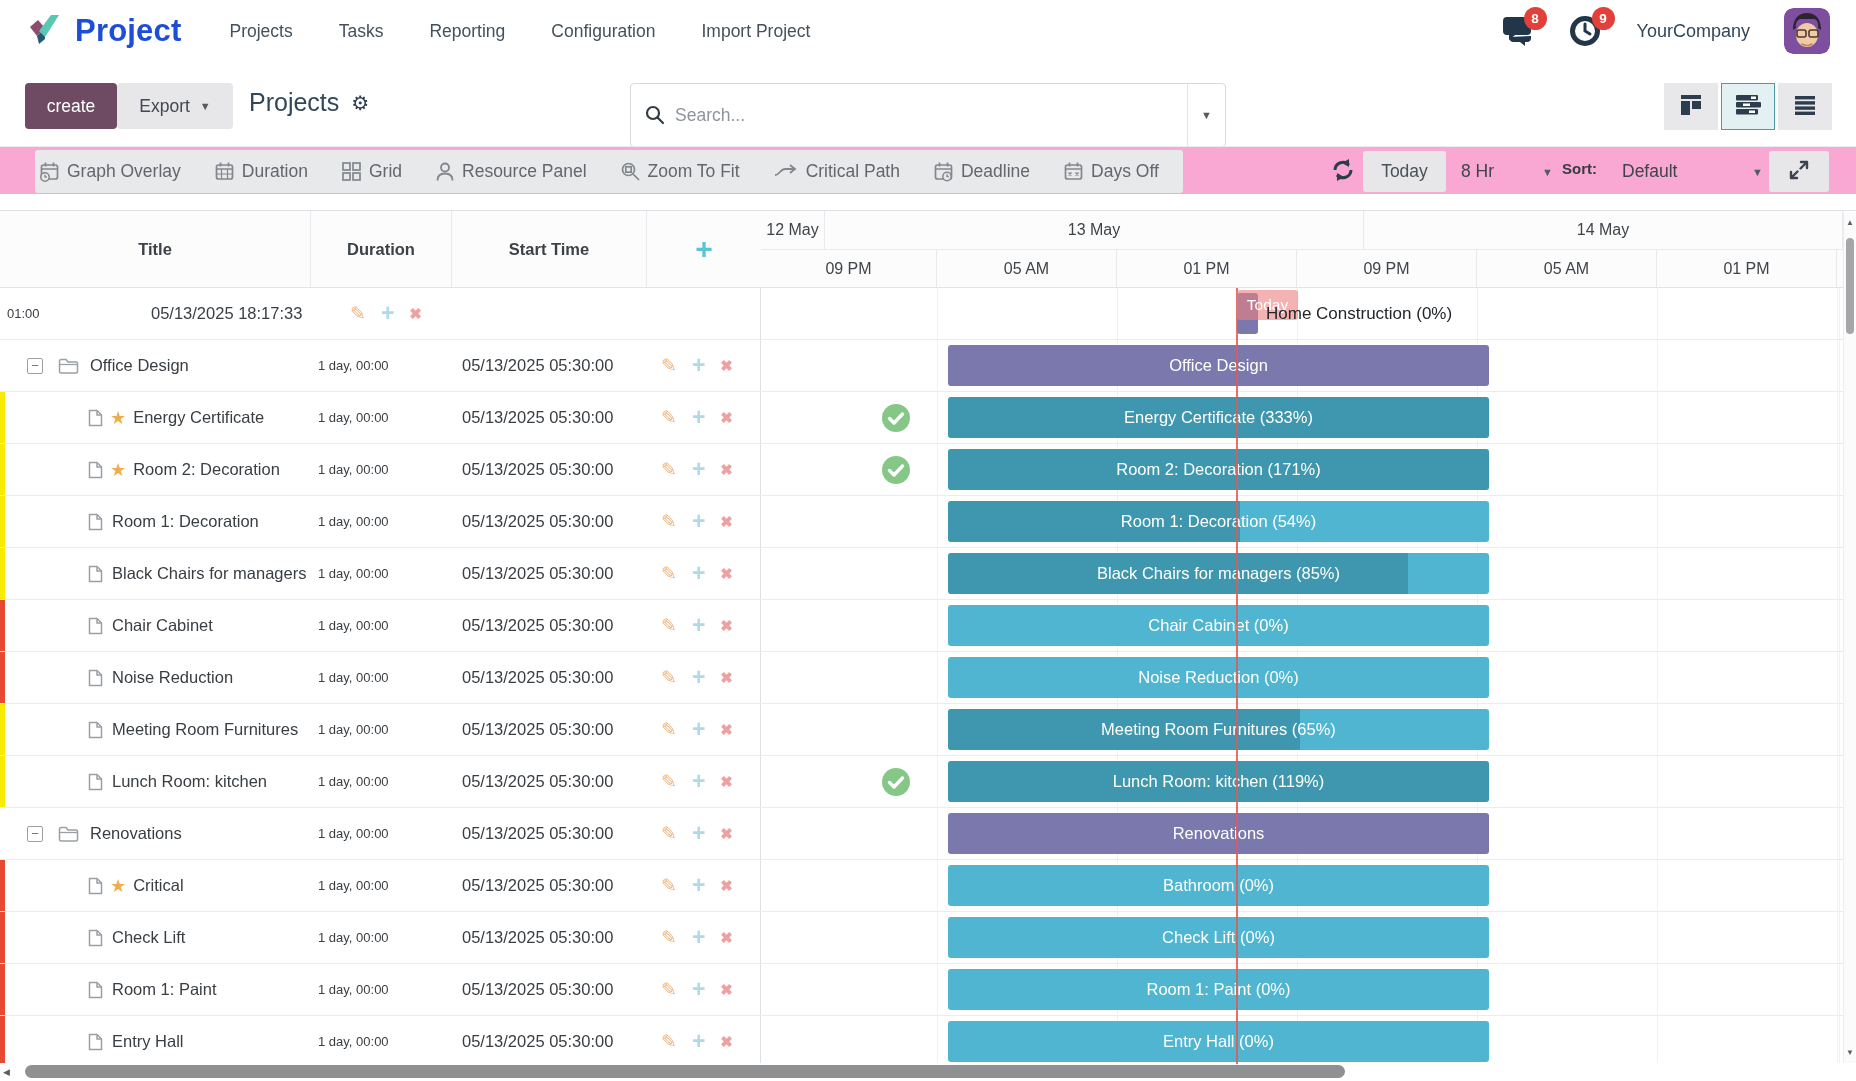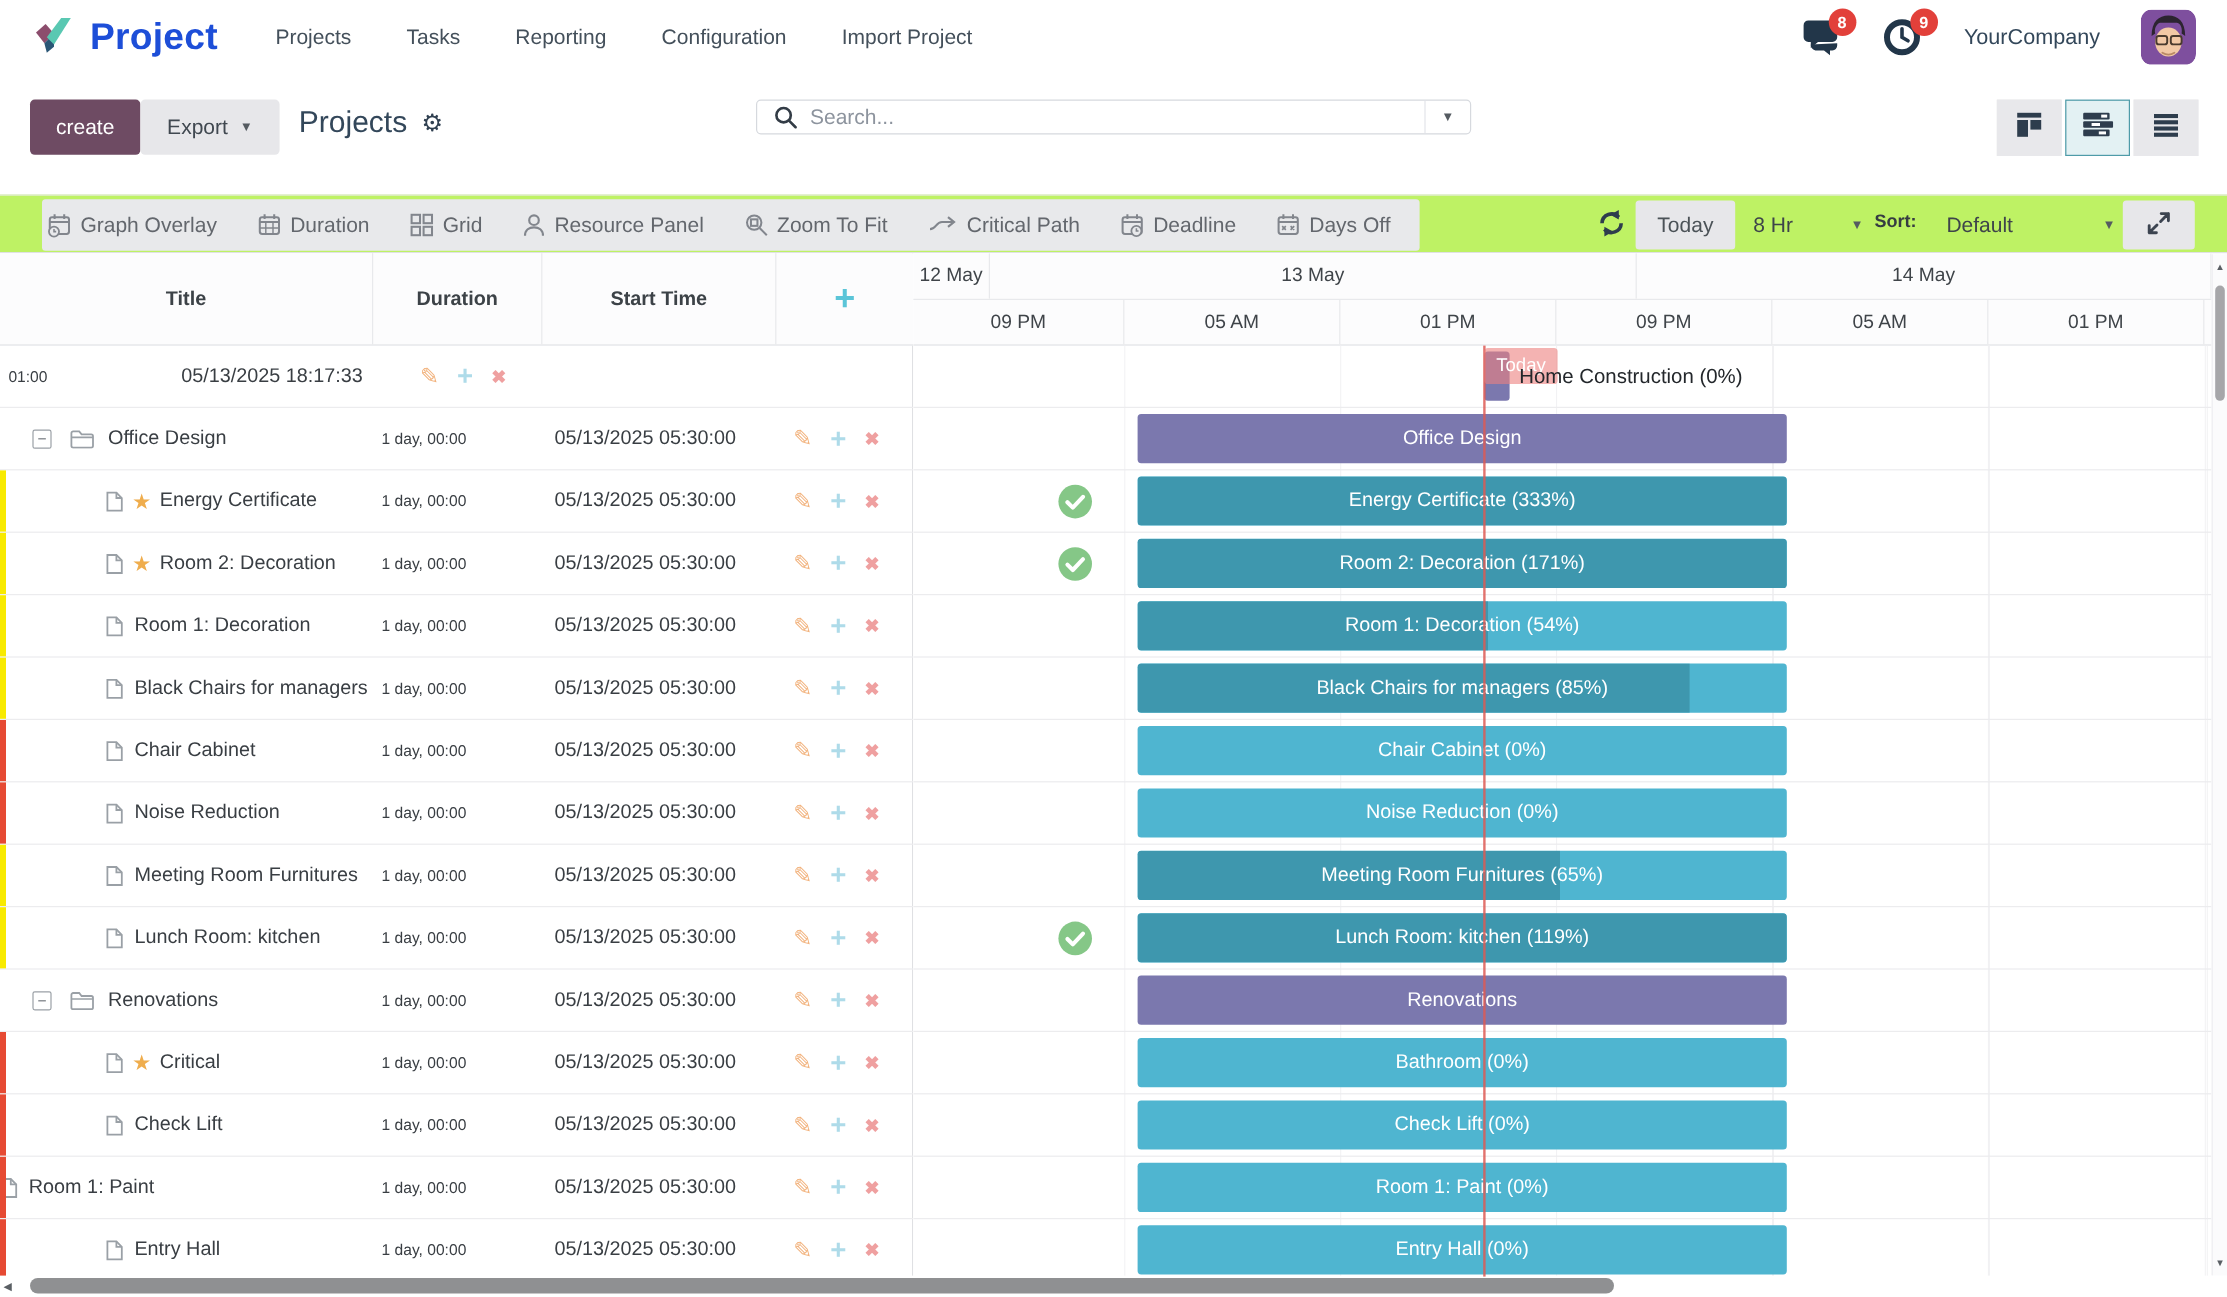--- a/index.html
+++ b/index.html
@@ -19,32 +19,32 @@
   .avatar { width:46px; height:46px; border-radius:9px; overflow:hidden; cursor:pointer; }
 
   
   .controlbar { position:absolute; top:62px; left:0; width:1856px; height:100px; background:#fff; }
   .btn-create { position:absolute; left:25px; top:21px; width:92px; height:46px; background:#6e4b63; color:#fff; font-size:17.5px; border:none; border-radius:4px; cursor:pointer; font-family:inherit; }
   .btn-export { position:absolute; left:117px; top:21px; width:116px; height:46px; background:#e7e7ea; color:#404850; font-size:17.5px; border:none; border-radius:4px; cursor:pointer; font-family:inherit; display:flex; align-items:center; justify-content:center; gap:10px; }
   .caret { font-size:11px; color:#555b61; }
   .page-title-wrap { position:absolute; left:249px; top:26px; display:flex; align-items:center; gap:12px; }
   .page-title { font-size:25px; color:#33475a; }
   .gear { font-size:20px; color:#2f3f50; cursor:pointer; }
-  .searchbox { position:absolute; left:630px; top:21px; width:596px; height:29px; border:1px solid #d6d9de; border-radius:4px; background:#fff; display:flex; align-items:center; }
+  .searchbox { position:absolute; left:630px; top:21px; width:596px; height:64px; border:1px solid #d6d9de; border-radius:4px; background:#fff; display:flex; align-items:center; }
   .searchbox input { flex:1; border:none; outline:none; font-size:17.5px; color:#3a4149; font-family:inherit; background:transparent; }
   .searchbox input::placeholder { color:#8d949e; }
   .search-icon { margin:0 10px 0 14px; display:flex; }
   .search-caret { width:38px; height:100%; display:flex; align-items:center; justify-content:center; border-left:1px solid #e3e5e9; cursor:pointer; }
   .view-switcher { position:absolute; right:24px; top:21px; display:flex; }
   .view-btn { width:54px; height:47px; background:#e8e8eb; display:flex; align-items:center; justify-content:center; cursor:pointer; border:1px solid #e8e8eb; }
   .view-btn + .view-btn { margin-left:3px; }
   .view-btn.active { background:#e3f1f3; border:1px solid #4e9ba8; }
 
   
-  .gtoolbar { position:absolute; top:162px; left:0; width:1856px; height:48px; background:#bef264; border-top:1px solid #ececef; }
+  .gtoolbar { position:absolute; top:146px; left:0; width:1856px; height:48px; background:#f9a8d4; border-top:1px solid #ececef; }
   .gtool-group { position:absolute; left:35px; top:3px; height:43px; background:#e8e9eb; border-radius:3px; display:flex; align-items:center; padding:0 24px 0 4px; gap:33px; }
   .gtool-btn { display:flex; align-items:center; gap:7px; font-size:17.5px; color:#63676d; cursor:pointer; white-space:nowrap; }
   .gtool-btn svg { display:block; }
   .refresh-btn { position:absolute; left:1330px; top:10px; cursor:pointer; }
   .today-btn { position:absolute; left:1363px; top:4px; width:83px; height:41px; background:#e7e7ea; border-radius:3px; border:none; font-family:inherit; font-size:17.5px; color:#4b5257; cursor:pointer; }
   .scale-select { position:absolute; left:1461px; top:4px; width:92px; height:41px; display:flex; align-items:center; justify-content:space-between; font-size:17.5px; color:#3e444a; cursor:pointer; }
   .sort-label { position:absolute; left:1562px; top:13px; font-size:15px; font-weight:700; color:#363c42; }
   .sort-select { position:absolute; left:1622px; top:4px; width:141px; height:41px; display:flex; align-items:center; justify-content:space-between; font-size:17.5px; color:#3e444a; cursor:pointer; }
   .expand-btn { position:absolute; left:1769px; top:4px; width:60px; height:41px; background:#e7e7ea; border-radius:3px; border:none; display:flex; align-items:center; justify-content:center; cursor:pointer; }
 
@@ -565,21 +565,21 @@
             <div class="cell-duration">1 day, 00:00</div>
             <div class="cell-start">05/13/2025 05:30:00</div>
             <div class="cell-actions">
               <span class="act-edit">✎</span>
               <span class="act-add">+</span>
               <span class="act-del">✖</span>
             </div>
           </div>
           <div class="grid-row">
             <div class="strip strip-red"></div>
-            <div class="cell-title" style="">
+            <div class="cell-title" style="padding-left: 88px;">
               <span class="tree-icon" style="margin-right: 9px;">
                 <svg width="15" height="18" viewBox="0 0 15 18">
                   <path d="M1.5 1.5 h7.5 l4.5 4.5 v10.5 h-12 z" fill="#fff" stroke="#9aa0a6" stroke-width="1.5"></path>
                   <path d="M9 1.5 v4.5 h4.5" fill="none" stroke="#9aa0a6" stroke-width="1.5"></path>
                 </svg>
               </span>
               <span>Room 1: Paint</span>
             </div>
             <div class="cell-duration">1 day, 00:00</div>
             <div class="cell-start">05/13/2025 05:30:00</div>

